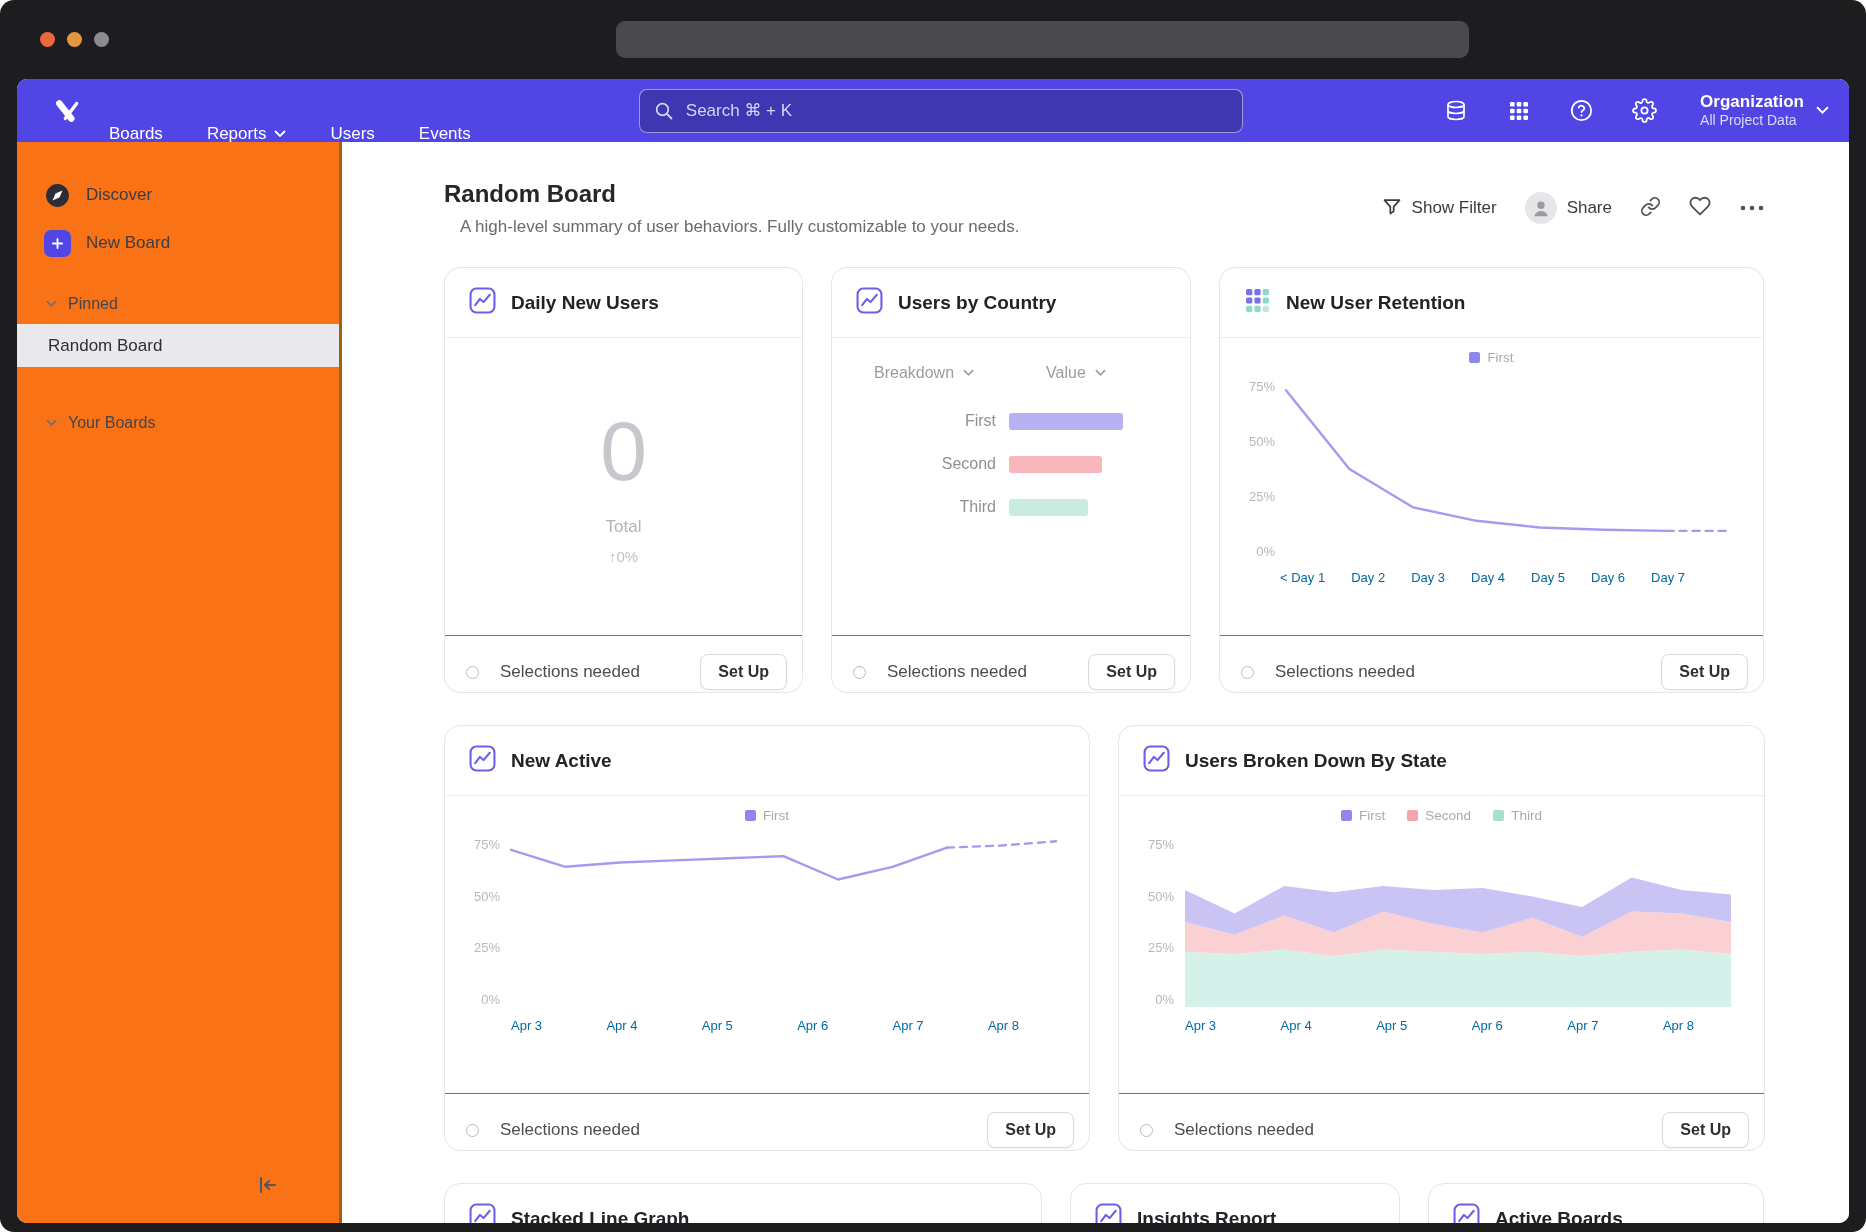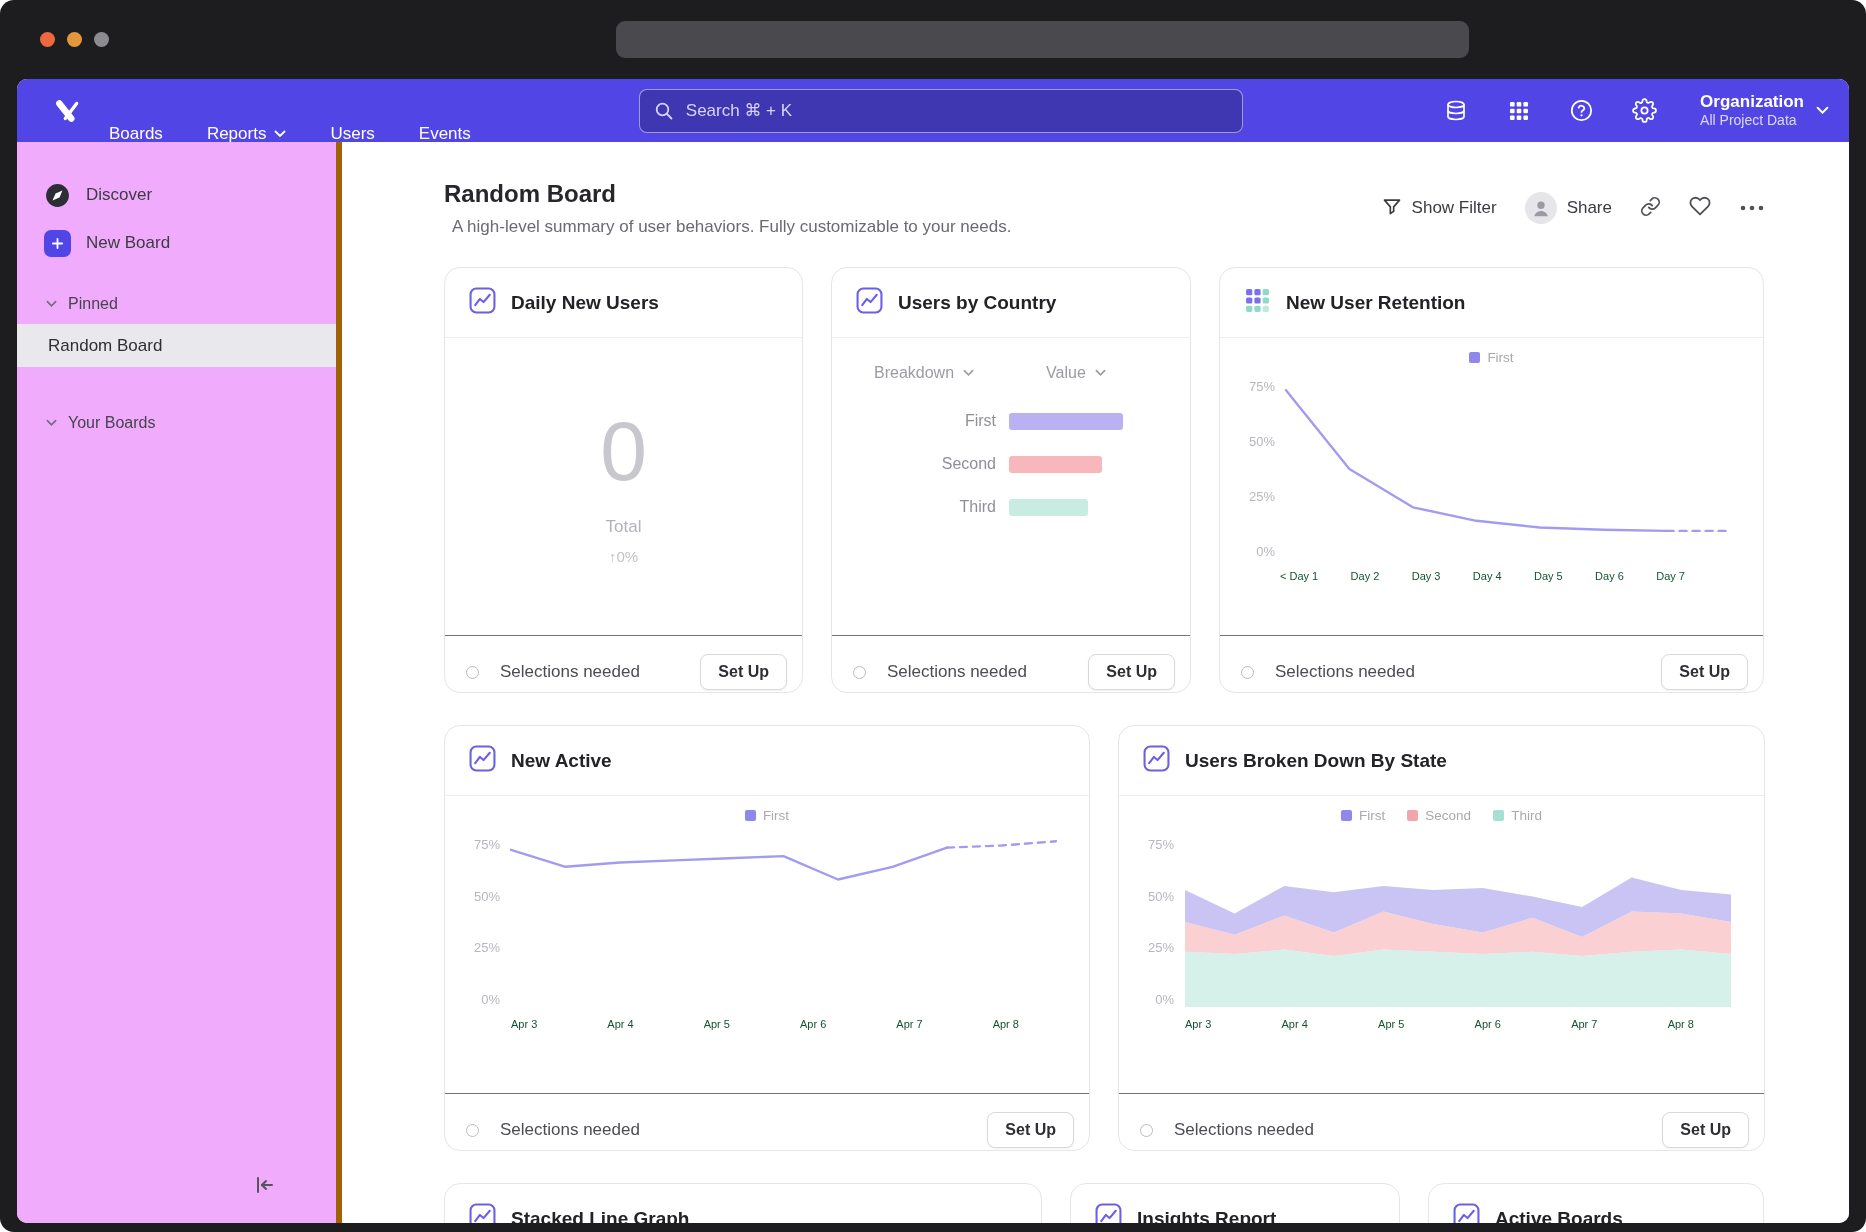--- a/index.html
+++ b/index.html
@@ -28,33 +28,33 @@
   .search-ic{position:absolute;left:15px;top:12px;}
   .nav-right{margin-left:auto;display:flex;align-items:center;gap:36px;}
   .nav-icon{width:27px;height:27px;display:flex;align-items:center;justify-content:center;}
   .org{display:flex;align-items:center;gap:12px;margin-left:6px;}
   .org-text{display:flex;flex-direction:column;align-items:flex-start;line-height:1.25;}
   .org-name{font-size:17px;font-weight:700;color:#fff;}
   .org-sub{font-size:14px;color:#ddd9f9;}
 
   
   .content-row{flex:1;display:flex;min-height:0;}
-  .sidebar{width:325px;flex:0 0 auto;background:#f0abfc;border-right:6px solid #a16207;position:relative;padding-top:30px;}
+  .sidebar{width:325px;flex:0 0 auto;background:#f97316;border-right:3px solid #a16207;position:relative;padding-top:30px;}
   .side-item{height:46px;display:flex;align-items:center;gap:15px;padding:0 20px 0 27px;font-size:17px;color:#3c3c42;margin-bottom:2px;}
   .disc-ic,.plus-ic{width:27px;height:27px;flex:0 0 auto;display:flex;align-items:center;justify-content:center;}
   .plus-ic{background:#5146e5;border-radius:7px;}
   .side-section{height:40px;display:flex;align-items:center;gap:11px;padding:0 20px 0 29px;font-size:16px;color:#45454b;font-weight:500;margin-top:18px;text-align:right;}
   .side-selected{height:43px;display:flex;align-items:center;background:#e9e8ec;padding:0 20px 0 31px;font-size:17px;color:#2e2e34;}
   .collapse-btn{position:absolute;right:58px;bottom:24px;width:28px;height:28px;display:flex;align-items:center;justify-content:center;}
 
   
   .main{flex:1;min-width:0;background:#fff;padding:38px 84px 0 102px;overflow:hidden;}
   .board-header{display:flex;justify-content:space-between;align-items:flex-start;}
   .board-title{margin:0;font-size:24px;font-weight:700;color:#26262b;}
-  .board-sub{margin:9px 8px 0;font-size:17px;color:#6a6a72;}
+  .board-sub{margin:9px 16px 0;font-size:17px;color:#6a6a72;}
   .actions{display:flex;align-items:center;gap:28px;margin-top:12px;}
   .action{display:flex;align-items:center;gap:10px;font-size:17px;color:#3a3a40;font-weight:500;white-space:nowrap;}
   .avatar{width:32px;height:32px;border-radius:50%;background:#e5e5ea;display:flex;align-items:center;justify-content:center;overflow:hidden;}
 
   
   .cards{margin-top:30px;display:flex;flex-direction:column;gap:32px;}
   .card-row{display:flex;gap:28px;}
   .card{background:#fff;border:1px solid #e5e5ea;border-radius:16px;display:flex;flex-direction:column;overflow:hidden;}
   .h426{height:426px;}
   .w359{width:359px;} .w360{width:360px;} .w545{width:545px;}
@@ -86,21 +86,21 @@
 
   
   .legend{display:flex;align-items:center;justify-content:center;gap:22px;margin-top:12px;}
   .legend-entry{display:flex;align-items:center;gap:7px;}
   .sw{width:11px;height:11px;border-radius:2px;display:inline-block;}
   .legend-label{font-size:13.5px;color:#a9a9b0;}
   .plot-row{display:flex;align-items:stretch;margin-top:14px;padding:0 33px 0 18px;}
   .ylabels{width:48px;flex:0 0 auto;display:flex;flex-direction:column;justify-content:space-between;align-items:flex-end;padding-right:11px;font-size:13px;color:#b7b7bf;}
   .plot-svg{flex:1;display:block;overflow:visible;}
   .h180{height:180px;} .h170{height:170px;}
-  .xlabels{display:flex;justify-content:space-between;font-size:11px;color:#14532d;margin-top:11px;padding-left:66px;padding-right:70px;white-space:nowrap;}
+  .xlabels{display:flex;justify-content:space-between;font-size:13px;color:#0369a1;margin-top:11px;padding-left:66px;padding-right:70px;white-space:nowrap;}
   .xlabels.ret{padding-left:60px;padding-right:78px;}
 </style>
 </head>
 <body>
 
 <div class="window" data-interactable="false">
 
   <div class="titlebar" data-interactable="false">
     <div class="lights" data-interactable="false">
       <div class="light" style="background:#ee683f" data-interactable="true"></div>

